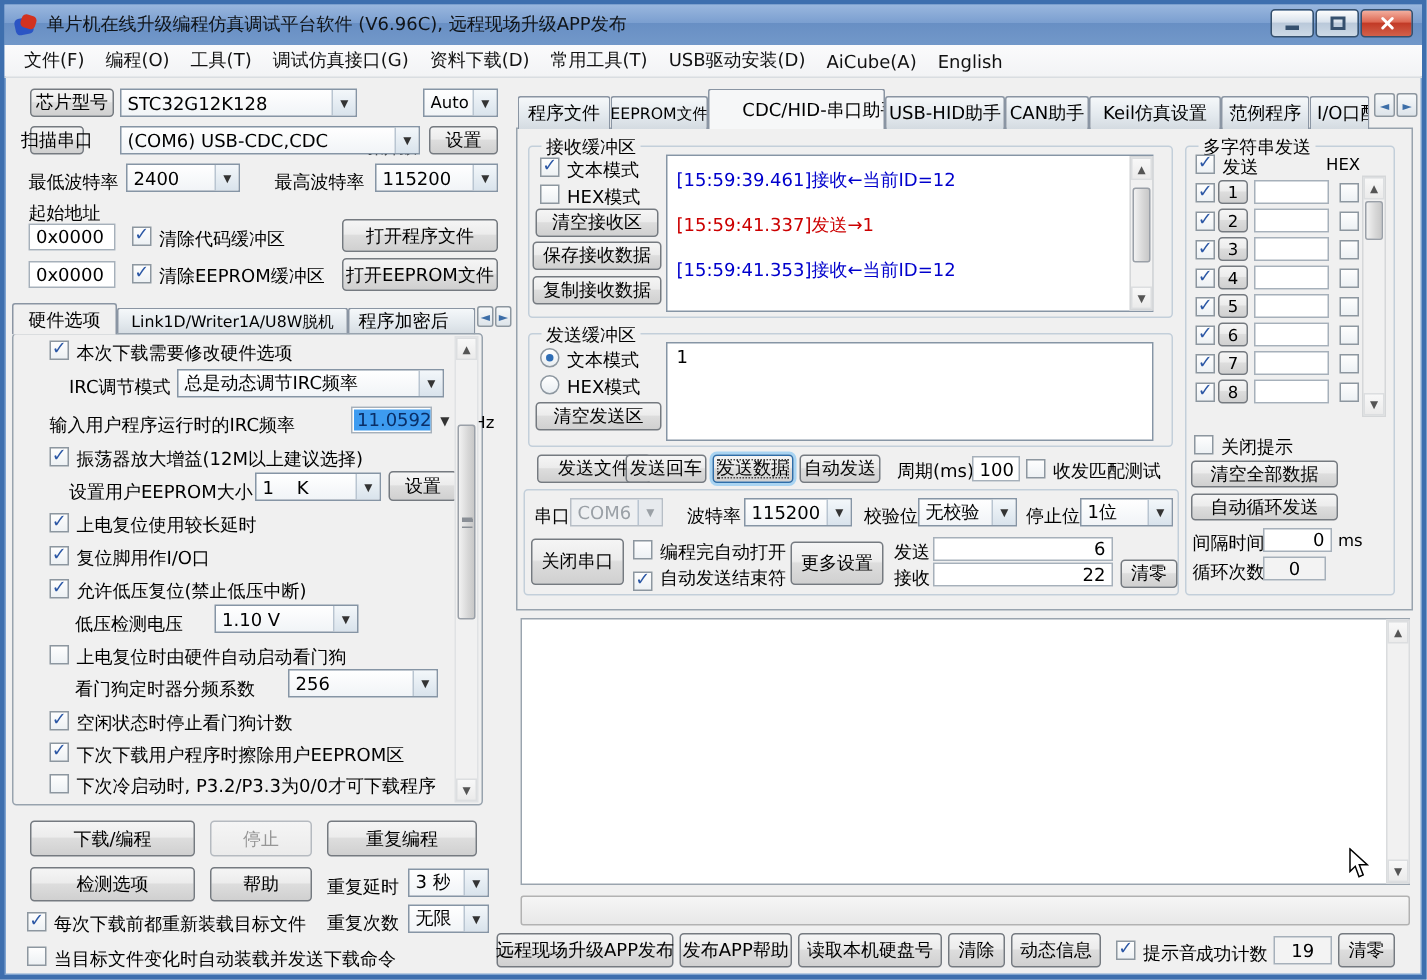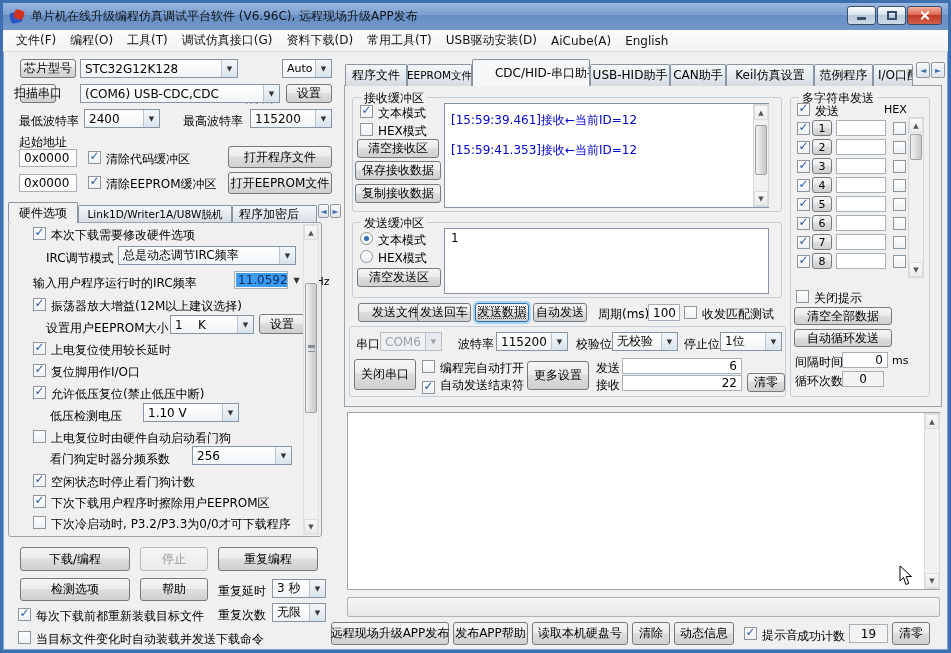--- a/index.html
+++ b/index.html
@@ -258,20 +258,21 @@
     </label>
   <label class="ck" style="left:360px;top:123px;">
       <i class="cb"></i>
       <span>HEX模式</span>
     </label>
   <span class="btn" style="left:357px;top:139px;width:82px;height:19px;">清空接收区</span>
   <span class="btn" style="left:355px;top:161px;width:86px;height:19px;">保存接收数据</span>
   <span class="btn" style="left:355px;top:184px;width:86px;height:19px;">复制接收数据</span>
   <div class="ta" style="left:444px;top:103px;width:325px;height:105px;padding-top:8px;">
     <div class="rl recv">[15:59:39.461]接收←当前ID=12</div>
+    <div class="rl send" style="margin-top:13px;">[15:59:41.337]发送→1</div>
     <div class="rl recv" style="margin-top:13px;">[15:59:41.353]接收←当前ID=12</div>
   </div>
   <div class="vs" style="left:753px;top:104px;height:103px;border-color:#d5d7d9;">
     <span class="sa up">▲</span>
     <span class="sth" style="top:20px;height:50px;"></span>
     <span class="sa dn">▼</span>
   </div>
 
   <div class="gbox" style="left:352px;top:222px;width:430px;height:76px;">
     <span class="glg">发送缓冲区</span>

